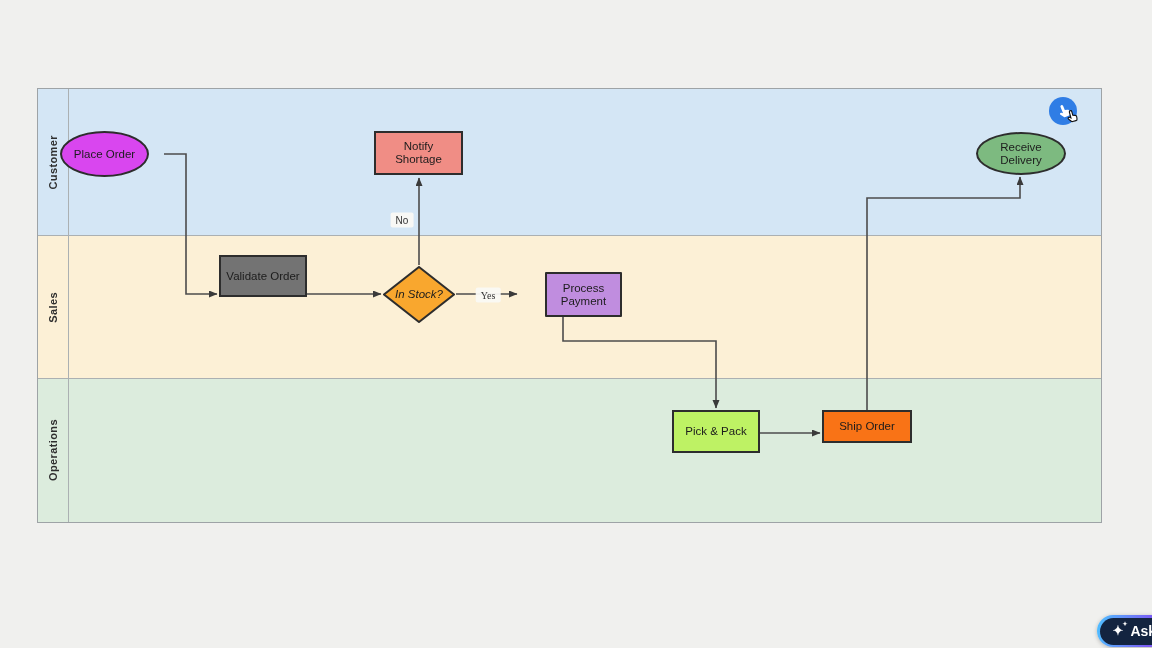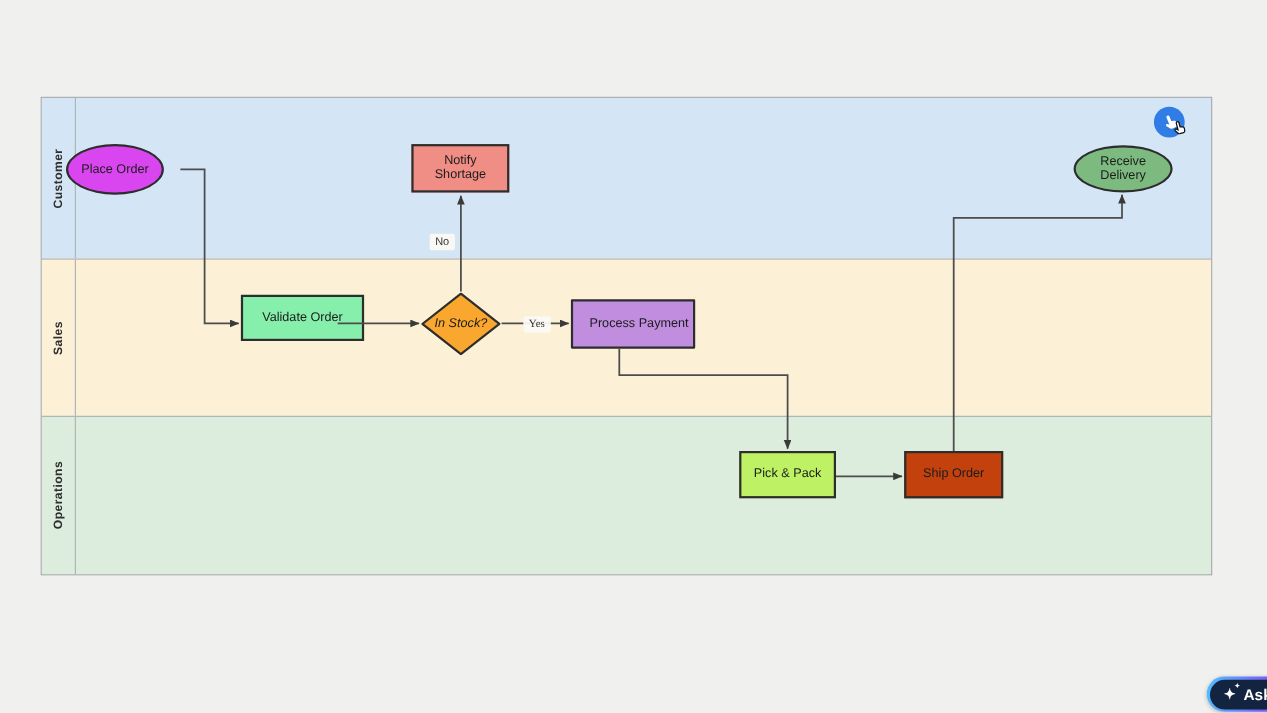--- a/index.html
+++ b/index.html
@@ -113,36 +113,36 @@
 <div id="nodes-layer">
     <div class="node ellipse" style="left: 60px; top: 131px; width: 89px; height: 46px; background: #d946ef; border-color: rgb(45, 45, 45);">
       <span class="node-label">Place Order</span>
     </div>
     <div class="node rounded" style="left: 374px; top: 131px; width: 89px; height: 44px; background: rgb(240, 141, 133); border-color: rgb(45, 45, 45);">
       <span class="node-label">Notify Shortage</span>
     </div>
     <div class="node ellipse" style="left: 976px; top: 132px; width: 90px; height: 43px; background: rgb(125, 186, 128); border-color: rgb(45, 45, 45);">
       <span class="node-label">Receive Delivery</span>
     </div>
-    <div class="node rounded" style="left: 219px; top: 268px; width: 112px; height: 42px; background: #86efac; border-color: rgb(45, 45, 45);">
+    <div class="node rounded" style="left: 219px; top: 255px; width: 88px; height: 42px; background: #737373; border-color: rgb(45, 45, 45);">
       <span class="node-label">Validate Order</span>
     </div>
     <div class="node diamond" style="left: 383px; top: 266px; width: 72px; height: 57px;">
       <svg width="72" height="57" viewBox="0 0 72 57">
         <polygon points="36,1 71,28.5 36,56 1,28.5" fill="#f9a72e" stroke="#2d2d2d" stroke-width="2"></polygon>
       </svg>
       <span class="node-label">In Stock?</span>
     </div>
-    <div class="node rect" style="left: 519px; top: 272px; width: 113px; height: 45px; background: rgb(192, 141, 223); border-color: rgb(45, 45, 45); justify-content: flex-end;">
+    <div class="node rect" style="left: 545px; top: 272px; width: 77px; height: 45px; background: rgb(192, 141, 223); border-color: rgb(45, 45, 45);">
       <span class="node-label">Process Payment</span>
     </div>
     <div class="node rounded" style="left: 672px; top: 410px; width: 88px; height: 43px; background: #bef264; border-color: rgb(45, 45, 45);">
       <span class="node-label">Pick &amp; Pack</span>
     </div>
-    <div class="node rounded" style="left: 822px; top: 410px; width: 90px; height: 43px; background: #c2410c; border-color: rgb(45, 45, 45);">
+    <div class="node rounded" style="left: 822px; top: 410px; width: 90px; height: 33px; background: #f97316; border-color: rgb(45, 45, 45);">
       <span class="node-label">Ship Order</span>
     </div>
   </div>
 
 <div id="cursor-wrap">
   <div id="cursor-circle" style="background: rgb(47, 125, 229);">
     <svg width="17" height="17" viewBox="0 0 24 24" style="transform:rotate(-22deg);">
       <path fill="#ffffff" d="M10.5 4.5c0-1.1.9-2 2-2s2 .9 2 2v6.2l3.6 1.1c1.2.36 2 1.5 1.85 2.75l-.45 3.6c-.15 1.2-1.15 2.1-2.35 2.1h-5.5c-.75 0-1.45-.35-1.9-.95l-3.4-4.5c-.55-.75-.4-1.8.35-2.35.6-.45 1.45-.4 2 .1l1.8 1.6z"></path>
     </svg>
   </div>

